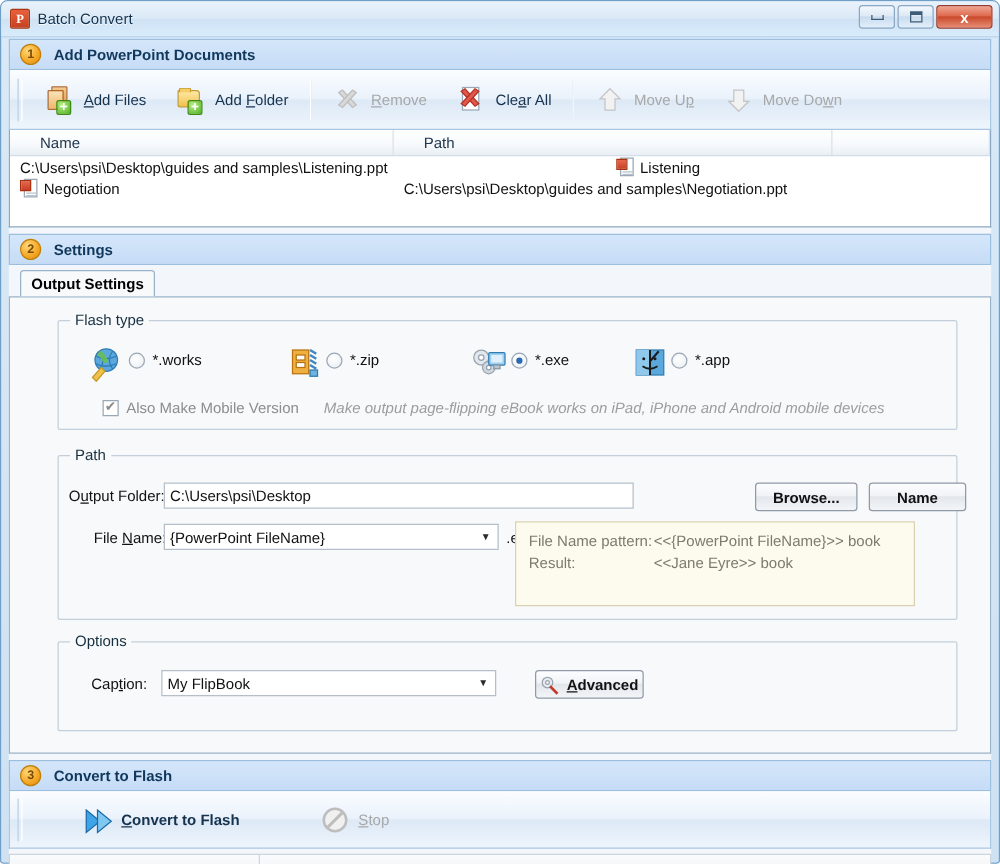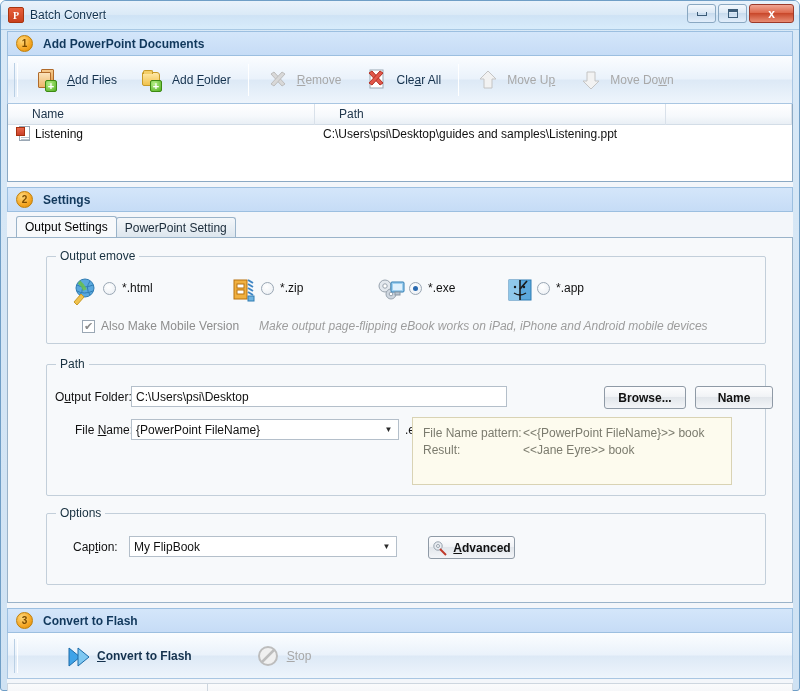--- a/index.html
+++ b/index.html
@@ -153,20 +153,21 @@
 
   
   .tabs { height: 21px; display: flex; align-items: flex-end; padding-left: 9px; margin-top: 4px; }
   .tab {
     height: 20px; padding: 0 8px; font-size: 12px; color: #1b2b3a;
     border: 1px solid #9ab3c9; border-bottom: none;
     border-radius: 3px 3px 0 0;
     display: flex; align-items: center;
     background: linear-gradient(to bottom, #f4f7fa, #dde6ee);
     margin-right: -1px;
+    font-weight: bold;
   }
   .tab.active {
     background: #f7f9fb; border-color: #9ab3c9; color: #000;
     height: 21px; position: relative; z-index: 2;
   }
   .tabbody {
     background: #f7f9fb;
     border: 1px solid #9ab3c9;
     height: 366px;
     margin: 0 0 0 0;
@@ -341,66 +342,75 @@
     </div>
 
     <div class="listwrap">
       <div class="lv-head">
         <div class="lv-h" style="width:307px">Name</div>
         <div class="lv-h" style="width:351px">Path</div>
         <div class="lv-h" style="flex:1"></div>
       </div>
 
       <div class="lv-row">
+        <div class="lv-c" style="flex:1">C:\Users\psi\Desktop\guides and samples\Listening.ppt</div>
         <div class="lv-c" style="width:307px">
           <span class="ppt-ico">
             <span class="sheet"></span>
               <span class="sq"></span>
             <span class="ln" style="top:11px"></span>
               <span class="ln" style="top:13px"></span>
           </span>
           <span>Listening</span>
         </div>
-        <div class="lv-c" style="flex:1">C:\Users\psi\Desktop\guides and samples\Listening.ppt</div>
-      </div>
-
+      </div>
+
+      <div class="lv-row">
+        <div class="lv-c" style="width:307px">
+          <span class="ppt-ico">
+            <span class="sheet"></span>
+              <span class="sq"></span>
+            <span class="ln" style="top:11px"></span>
+              <span class="ln" style="top:13px"></span>
+          </span>
+          <span>Negotiation</span>
+        </div>
+        <div class="lv-c" style="flex:1">C:\Users\psi\Desktop\guides and samples\Negotiation.ppt</div>
+      </div>
     </div>
 
     <div class="sect-head" style="margin-top:5px">
       <div class="badge">2</div>
       <div class="sect-title">Settings</div>
     </div>
 
     <div class="tabs">
       <div class="tab active">
         <span>Output Settings</span>
       </div>
-      <div class="tab">
-        <span>PowerPoint Setting</span>
-      </div>
     </div>
 
     <div class="tabbody">
 
       <div class="grp" style="left:38px; top:18px; right:26px; height:88px;">
-        <div class="cap">Output emove</div>
+        <div class="cap">Flash type</div>
 
         <div class="otype" style="left:24px; top:19px;">
           <span class="ico">
             <svg width="30" height="30" viewBox="0 0 30 30">
               <circle cx="14" cy="12" r="9" fill="#5aa8dd" stroke="#2f7cb3"></circle>
               <path d="M6 9 q7 4 16 0 M6 15 q7 4 16 0" stroke="#2f7cb3" fill="none"></path>
               <path d="M9 5 q5 7 0 14 M19 5 q-5 7 0 14" stroke="#2f7cb3" fill="none"></path>
               <path d="M8 6 q4 3 6 8" stroke="#6cc24a" stroke-width="4" fill="none" opacity=".85"></path>
               <path d="M3 26 L10 18 L13 21 L6 29 Z" fill="#f0c24d" stroke="#c79a28"></path>
             </svg>
           </span>
           <span class="rlabel">
             <span class="radio"></span>
-            <span>*.html</span>
+            <span>*.works</span>
           </span>
         </div>
 
         <div class="otype" style="left:182px; top:19px;">
           <span class="ico">
             <svg width="30" height="30" viewBox="0 0 30 30">
               <rect x="5" y="4" width="13" height="19" fill="#f0b040" stroke="#b8720f"></rect>
               <rect x="8" y="8" width="7" height="4" fill="#fff" stroke="#b8720f"></rect>
               <rect x="8" y="14" width="7" height="4" fill="#fff" stroke="#b8720f"></rect>
               <path d="M19 4 L24 7 M19 8 L24 11 M19 12 L24 15 M19 16 L24 19" stroke="#3f86c4" stroke-width="2"></path>

